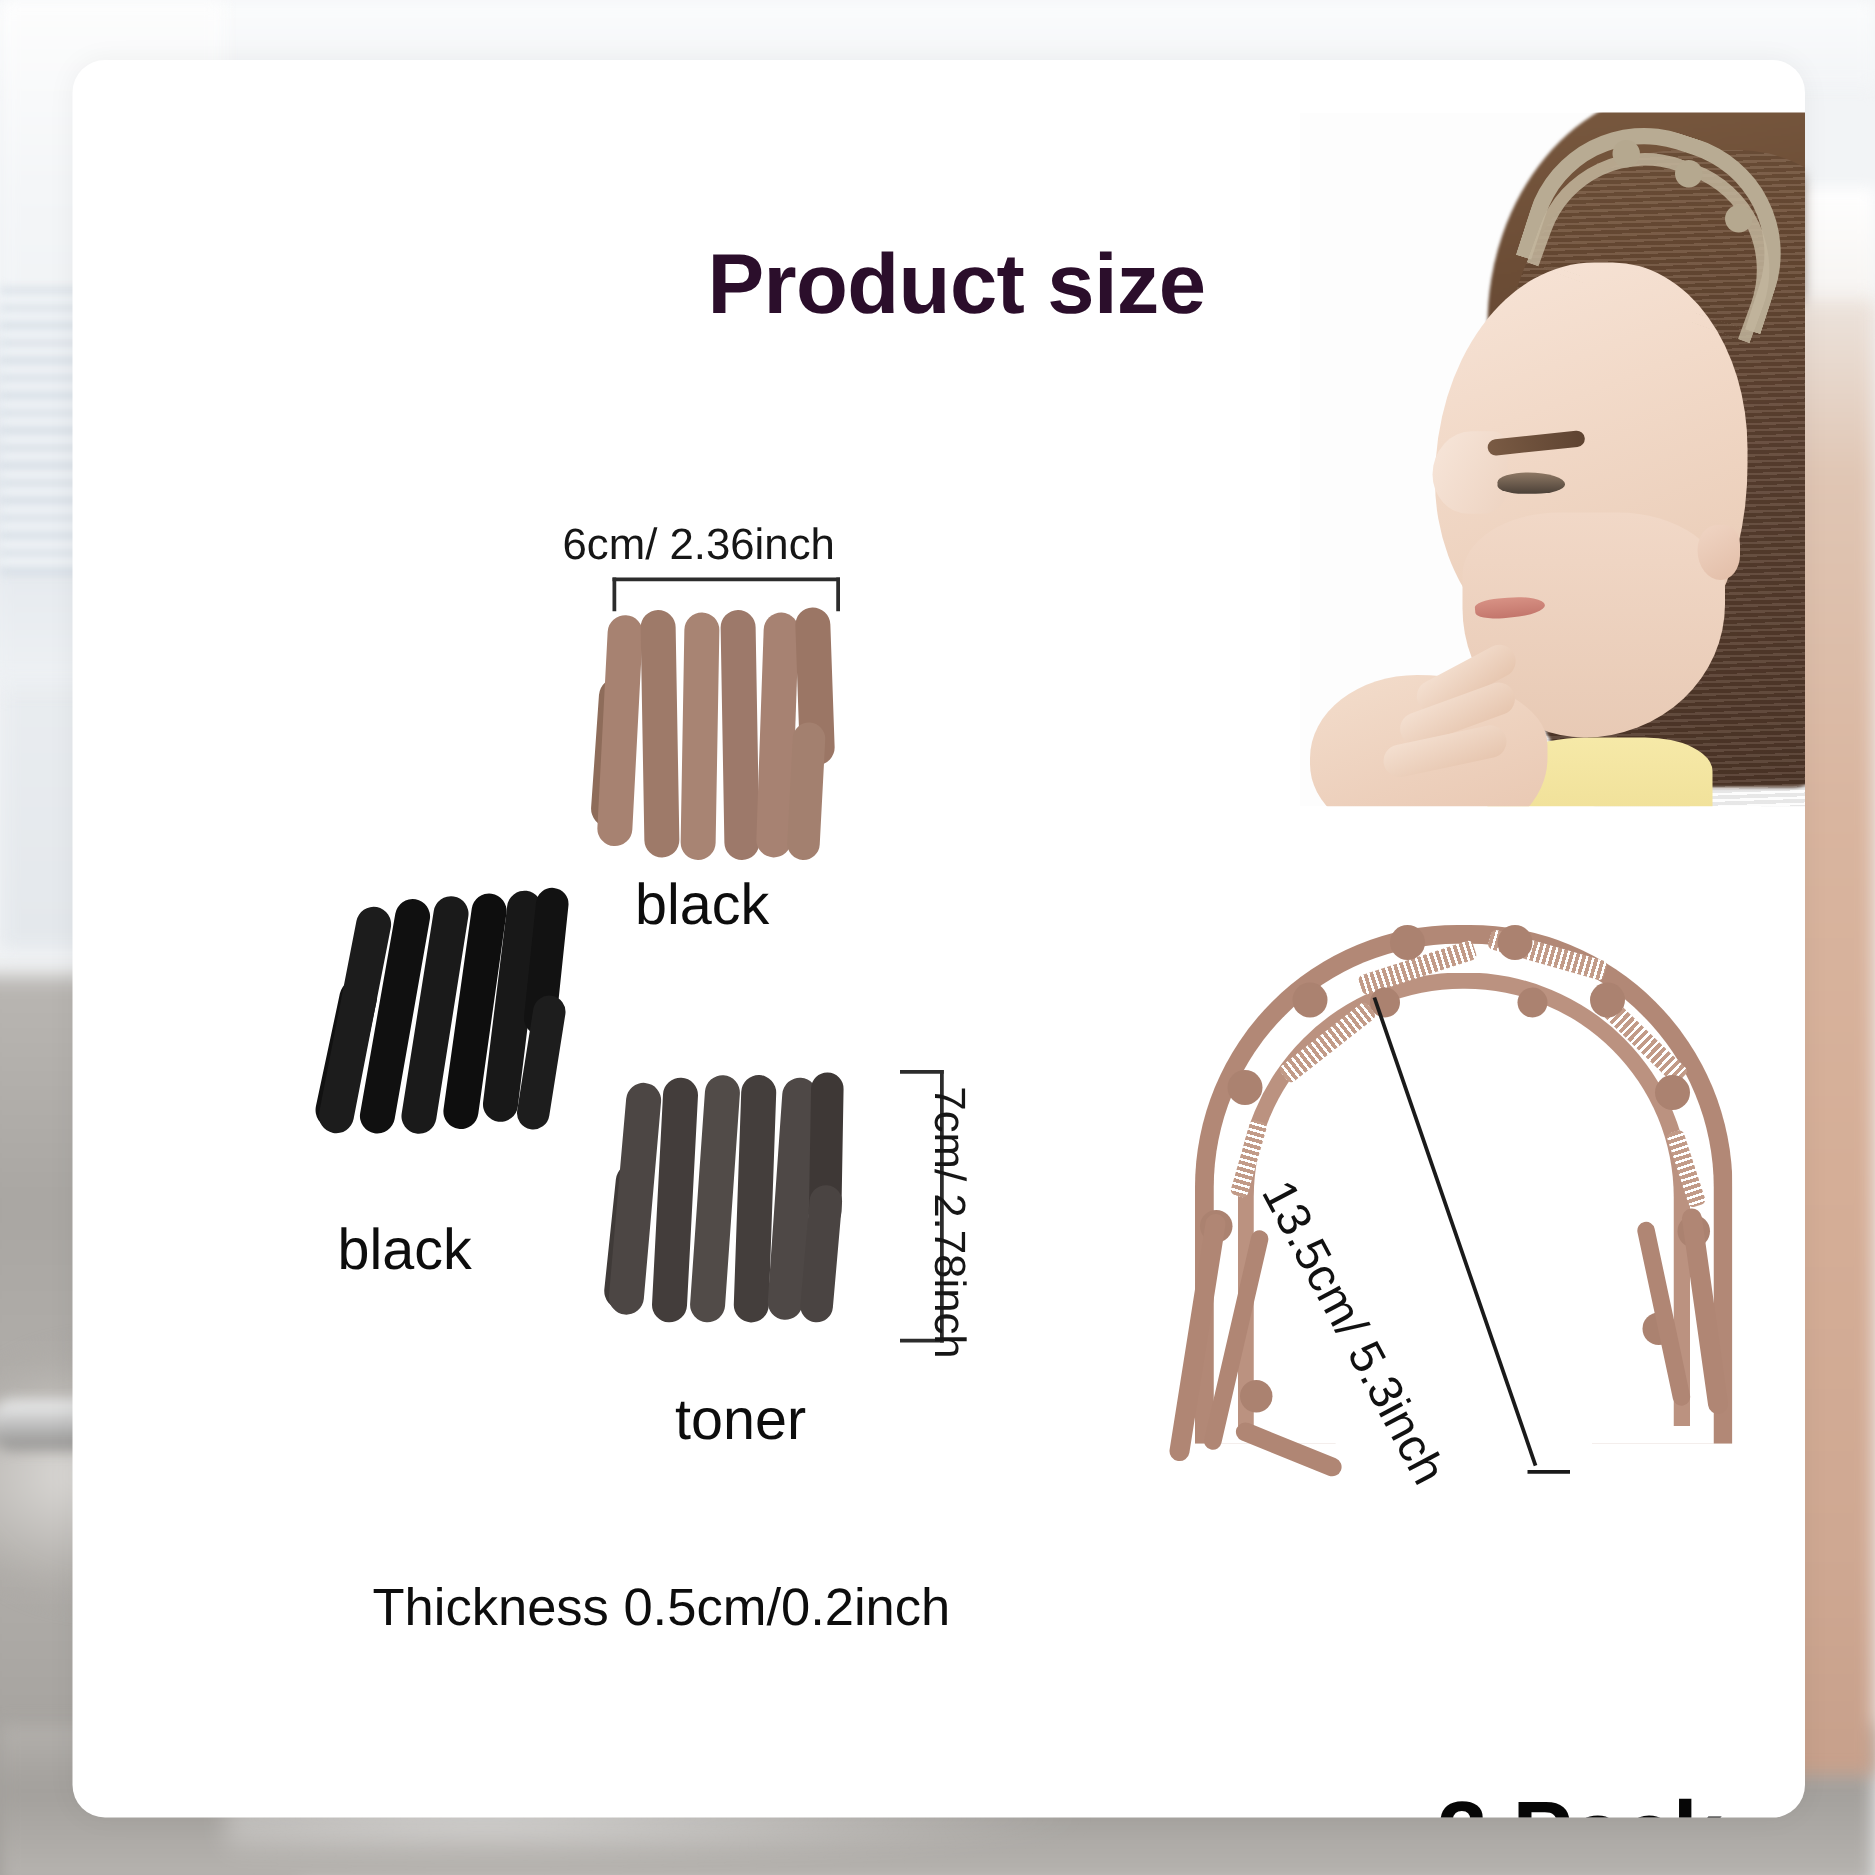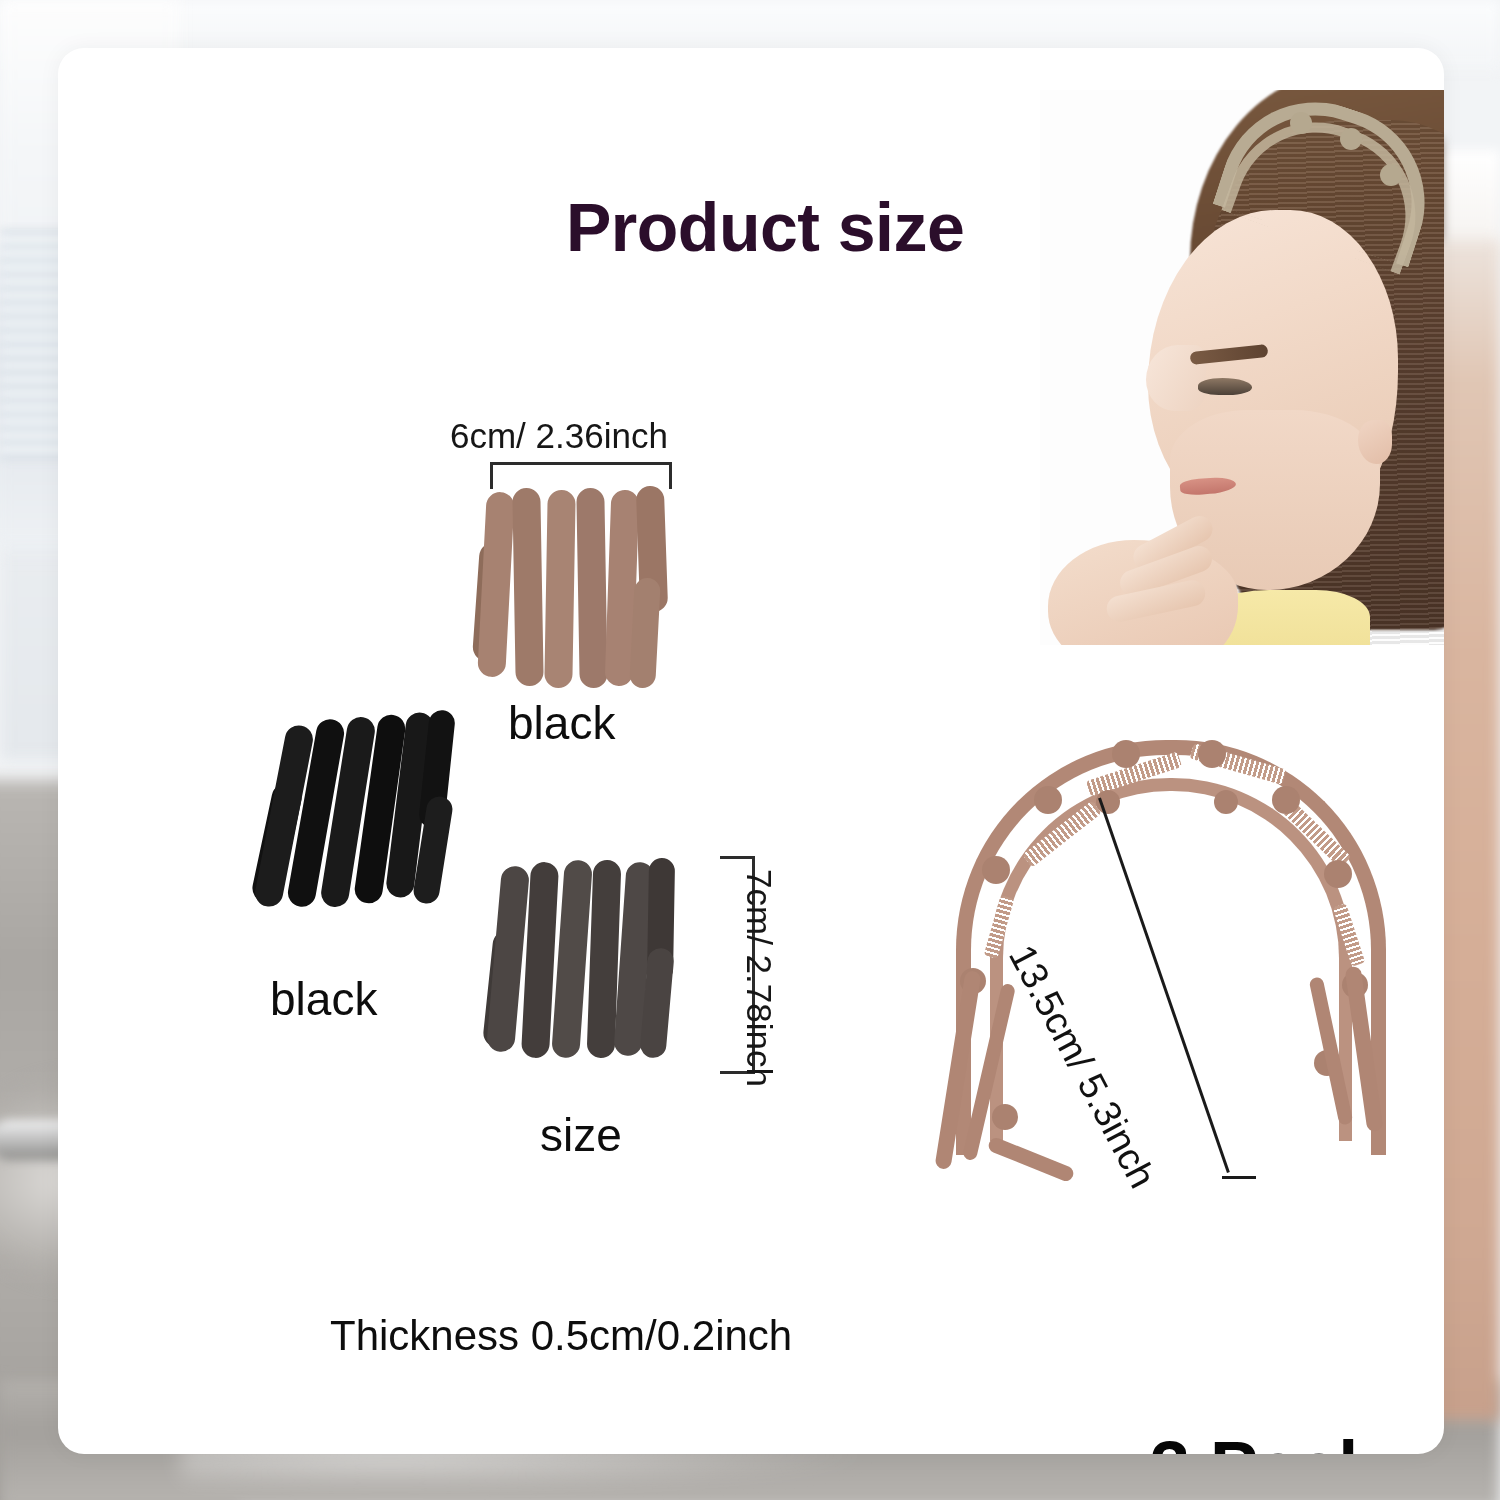--- a/index.html
+++ b/index.html
@@ -317,25 +317,24 @@
     color: #0d0d0d;
     white-space: nowrap;
   }
   .lbl-toner { left: 450px; top: 648px; }
   .lbl-black { left: 212px; top: 924px; }
   .lbl-grey  { left: 482px; top: 1060px; }
 
   .thickness {
     position: absolute;
     left: 240px;
-    top: 1264px;
+    top: 1214px;
     font-size: 42px;
     color: #0d0d0d;
     white-space: nowrap;
-    margin-left: 32px;
   }
 
   .pack-badge {
     position: absolute;
     left: 1092px;
     top: 1378px;
     font-size: 72px;
     font-weight: bold;
     color: #060606;
     white-space: nowrap;
@@ -458,21 +457,21 @@
     <div class="cluster cluster-grey">
       <div class="slat" style="left:2px;top:72px;width:30px;height:118px;background:#3f3a38;transform:rotate(6deg);"></div>
       <div class="slat" style="left:8px;top:8px;width:28px;height:186px;background:#4c4644;transform:rotate(5deg);"></div>
       <div class="slat" style="left:40px;top:4px;width:28px;height:196px;background:#433d3b;transform:rotate(3deg);"></div>
       <div class="slat" style="left:72px;top:2px;width:28px;height:198px;background:#514b48;transform:rotate(4deg);"></div>
       <div class="slat" style="left:104px;top:2px;width:28px;height:198px;background:#443e3c;transform:rotate(2deg);"></div>
       <div class="slat" style="left:134px;top:4px;width:28px;height:194px;background:#4e4846;transform:rotate(4deg);"></div>
       <div class="slat" style="left:162px;top:0px;width:26px;height:124px;background:#3e3836;transform:rotate(1deg);"></div>
       <div class="slat" style="left:158px;top:90px;width:26px;height:110px;background:#4a4442;transform:rotate(5deg);"></div>
     </div>
-    <div class="color-label lbl-grey">size</div>
+    <div class="color-label lbl-grey">toner</div>
 
     <div class="bracket-right"></div>
     <div class="dim-right">7cm/ 2.78inch</div>
 
     <div class="open-band">
       <div class="band-arc" style="left:10px;top:20px;width:400px;height:400px;border-width:15px;border-radius:210px 210px 0 0;"></div>
       <div class="band-arc" style="left:44px;top:58px;width:336px;height:350px;border-width:13px;border-radius:180px 180px 0 0;border-color:#bb9280;"></div>
 
       <div class="band-tooth" style="left:72px;top:106px;width:88px;height:16px;transform:rotate(-38deg);"></div>
       <div class="band-tooth" style="left:140px;top:46px;width:96px;height:16px;transform:rotate(-18deg);"></div>

